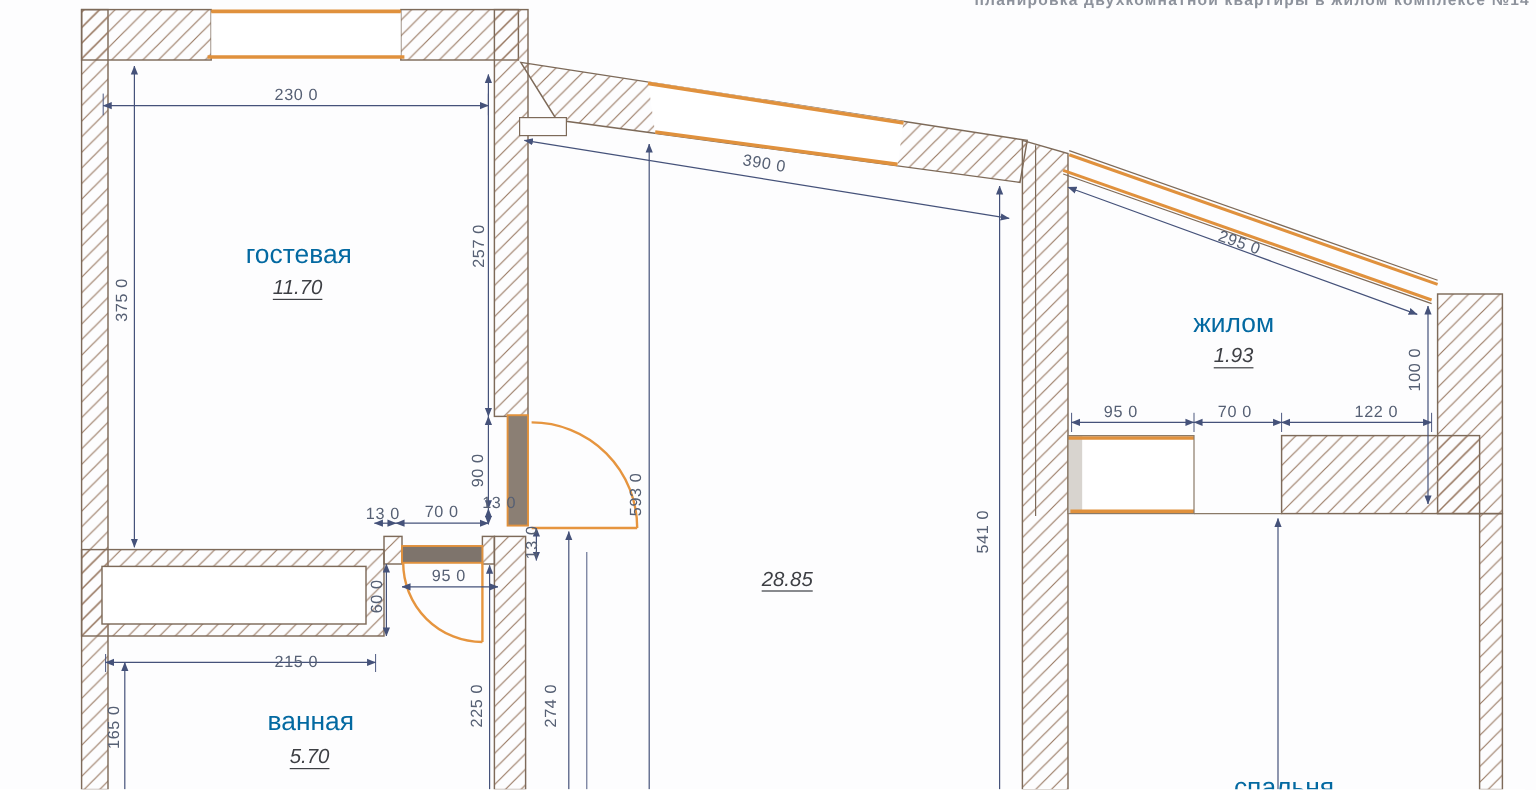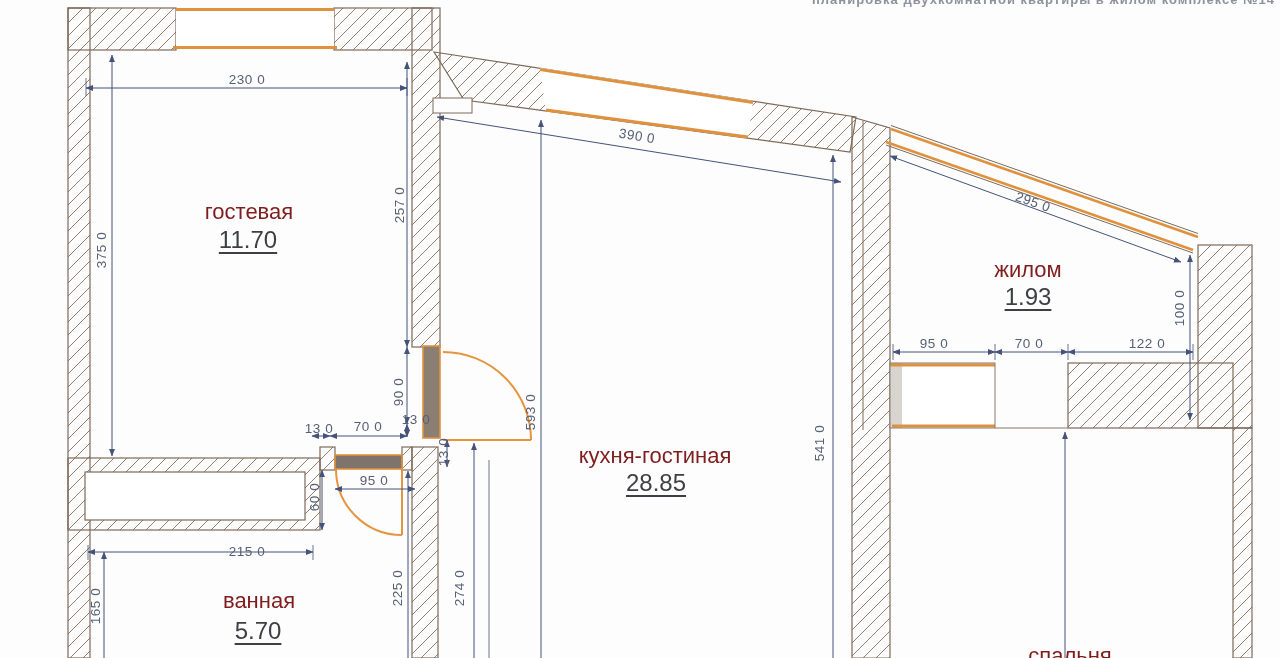--- a/index.html
+++ b/index.html
@@ -4,23 +4,23 @@
 <style>
   html,body{margin:0;padding:0;background:#ffffff;}
   #plan{position:relative;width:1280px;height:658px;overflow:hidden;background:#fdfdfe;
         font-family:"Liberation Sans",sans-serif;}
   #plan svg{position:absolute;left:0;top:0;}
   .dim{position:absolute;font-size:13.5px;color:#566074;white-space:nowrap;
        transform:translate(-50%,-50%);letter-spacing:.5px;}
   .dim.v{transform:translate(-50%,-50%) rotate(-90deg);}
   .dim.r9{transform:translate(-50%,-50%) rotate(9.5deg);}
   .dim.r19{transform:translate(-50%,-50%) rotate(19.5deg);}
-  .room-name{position:absolute;font-size:22px;color:#7f1d1d;white-space:nowrap;
+  .room-name{position:absolute;font-size:22px;color:#0369a1;white-space:nowrap;
        transform:translate(-50%,-50%);}
-  .room-area{position:absolute;font-size:24px;color:#3d3f44;white-space:nowrap;
+  .room-area{position:absolute;font-size:17px;font-style:italic;color:#3d3f44;white-space:nowrap;
        transform:translate(-50%,-50%);text-decoration:underline;text-underline-offset:4px;}
   .cropped-note{position:absolute;left:812px;top:0;width:470px;height:8px;overflow:hidden;}
   .cropped-note span{display:block;margin-top:-8px;font-size:13px;font-weight:600;
        color:#8d929c;letter-spacing:1px;white-space:nowrap;}
 </style>
 </head>
 <body>
 
 <div id="plan">
 
@@ -126,21 +126,20 @@
       <line x1="489" y1="460" x2="489" y2="658"></line>
     </g>
   </svg>
 
   <div class="cropped-note">
     <span>планировка двухкомнатной квартиры в жилом комплексе №14</span>
   </div>
 
   <div class="room-name" style="left:249px;top:212px">гостевая</div>
   <div class="room-area" style="left:248px;top:240px">11.70</div>
-  <div class="room-name" style="left:655px;top:456px">кухня-гостиная</div>
   <div class="room-area" style="left:656px;top:483px">28.85</div>
   <div class="room-name" style="left:1028px;top:270px">жилом</div>
   <div class="room-area" style="left:1028px;top:297px">1.93</div>
   <div class="room-name" style="left:259px;top:601px">ванная</div>
   <div class="room-area" style="left:258px;top:631px">5.70</div>
   <div class="room-name" style="left:1070px;top:656px">спальня</div>
 
   <div class="dim" style="left:247px;top:79px">230 0</div>
   <div class="dim v" style="left:101px;top:250px">375 0</div>
   <div class="dim v" style="left:399px;top:205px">257 0</div>

